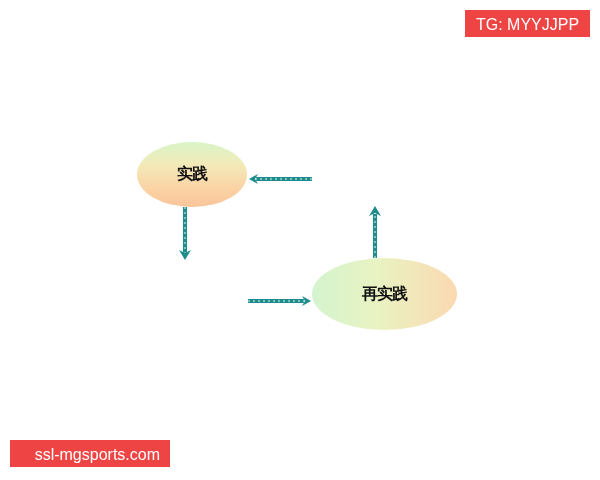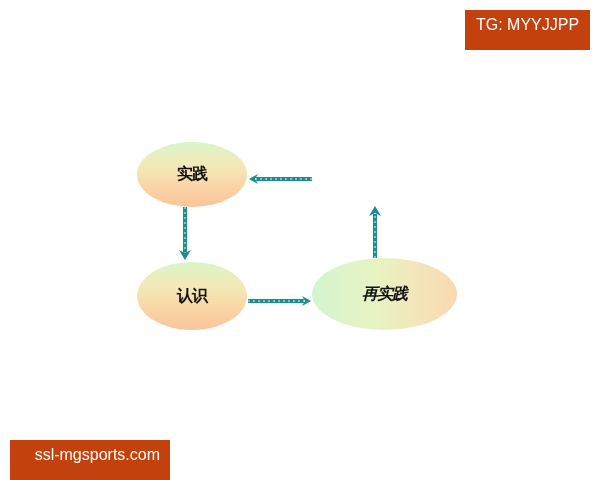--- a/index.html
+++ b/index.html
@@ -3,26 +3,26 @@
   <meta charset="utf-8">
   <style>
     html, body { margin: 0; padding: 0; }
     body {
       width: 600px; height: 480px; position: relative; overflow: hidden;
       background: #ffffff;
       font-family: "DejaVu Sans", sans-serif;
     }
     .watermark {
       position: absolute;
-      background: #c2410c;
+      background: #ef4444;
       color: #ffffff;
       font-family: "Liberation Sans", "DejaVu Sans", sans-serif;
       font-size: 16px;
       line-height: 30px;
-      height: 40px;
+      height: 27px;
       padding: 0 10px;
       box-sizing: border-box;
       white-space: nowrap;
     }
     .wm-top { left: 465px; top: 10px; width: 125px; text-align: center; }
     .wm-bottom { left: 10px; top: 440px; width: 160px; text-align: right; }
 
     .diagram { position: absolute; left: 0; top: 0; width: 600px; height: 480px; }
     .node {
       position: absolute;
@@ -82,23 +82,20 @@
       <line x1="312" y1="179" x2="256" y2="179" stroke="#9fd6d2" stroke-width="1.5" stroke-dasharray="2,3"></line>
       <path d="M258,174 L249,179 L258,184 L255,179 Z" fill="#1e8c8c"></path>
     </g>
   </svg>
 
   <div class="node node-warm" style="left:137px; top:142px; width:110px; height:65px;">
     <span class="node-label">实践</span>
   </div>
 
 
-  <div class="node node-warm" style="left:137px; top:262px; width:110px; height:68px;">
-    <span class="node-label">认识</span>
-  </div>
 
-  <div class="node node-cool2" style="left:312px; top:258px; width:145px; height:72px;font-style:italic;">
+  <div class="node node-cool2" style="left:312px; top:258px; width:145px; height:72px;">
     <span class="node-label">再实践</span>
   </div>
 </div>
 
 <div class="watermark wm-top">TG: MYYJJPP</div>
 <div class="watermark wm-bottom">ssl-mgsports.com</div>
 
 </body></html>

